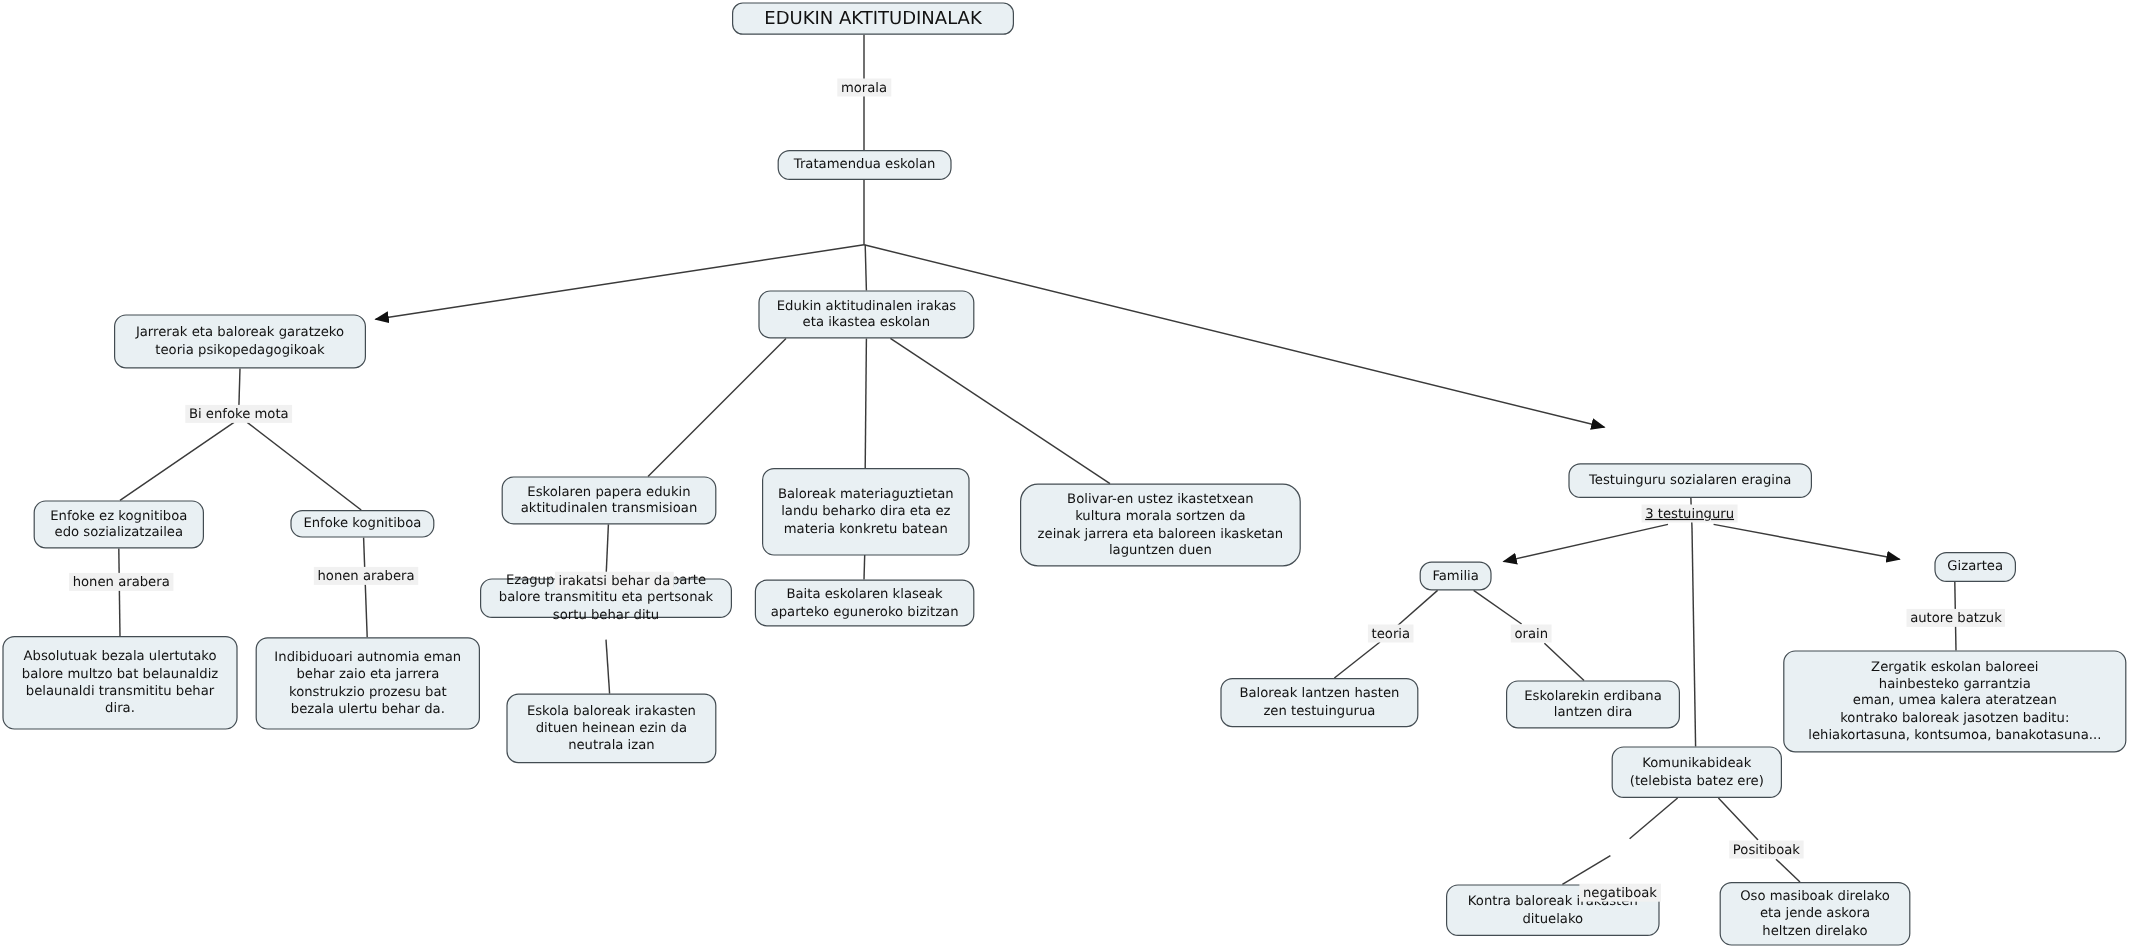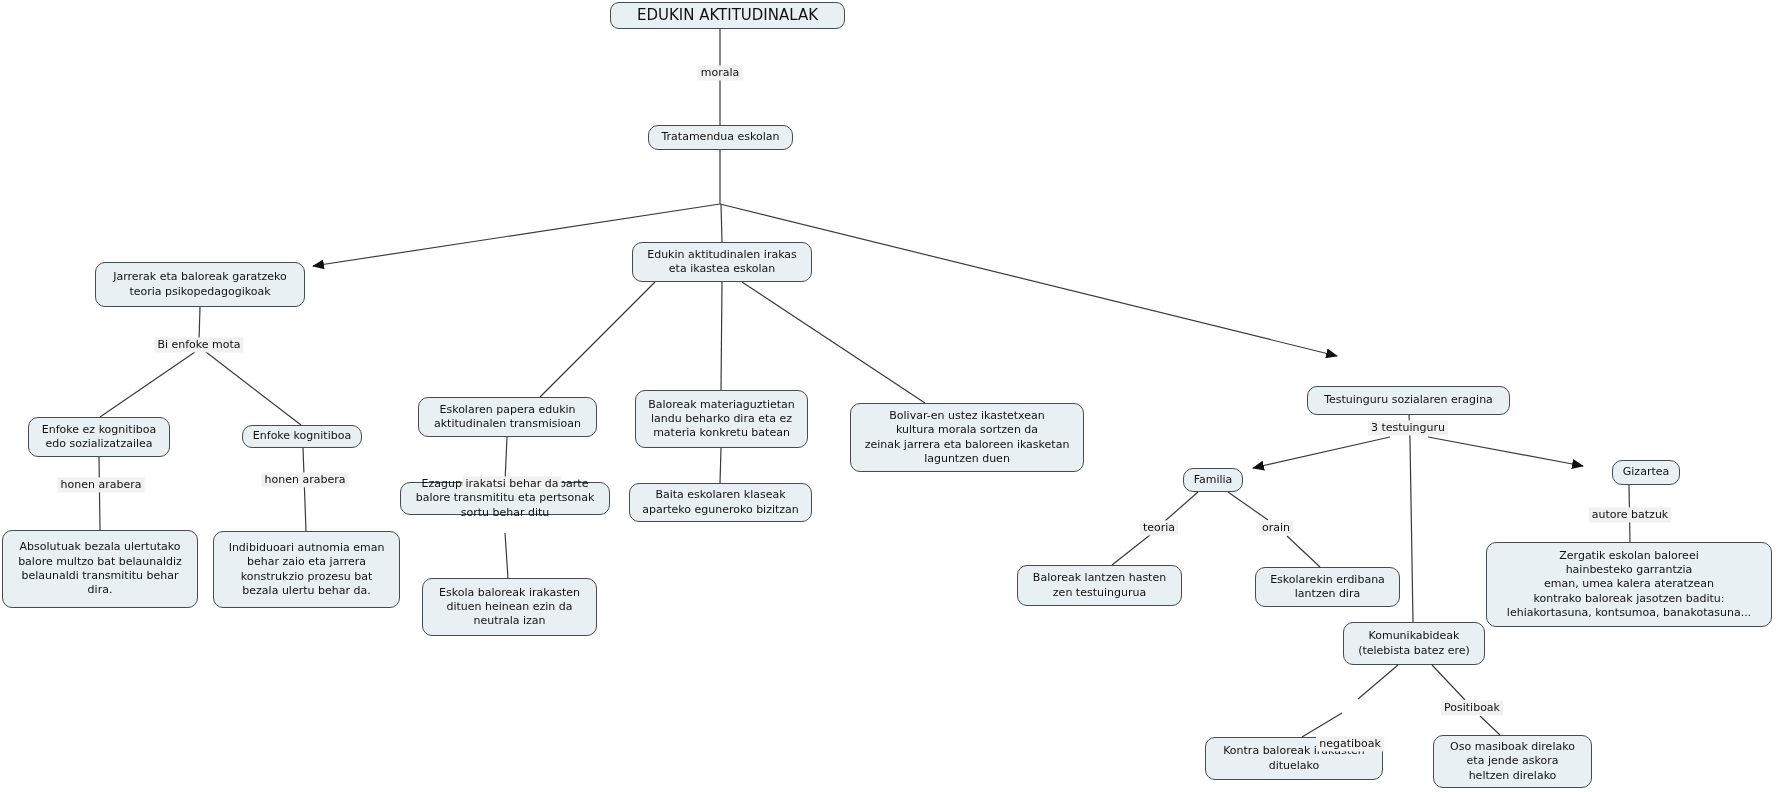--- a/index.html
+++ b/index.html
@@ -112,26 +112,26 @@
 konstrukzio prozesu bat
 bezala ulertu behar da.</div>
       <div class="node" style="left: 418px; top: 397px; width: 179px; height: 40px;">Eskolaren papera edukin
 aktitudinalen transmisioan</div>
       <div class="node" style="left: 400px; top: 482px; width: 210px; height: 33px;">Ezagupenak irakasteaz aparte
 balore transmititu eta pertsonak
 sortu behar ditu</div>
       <div class="node" style="left: 422px; top: 578px; width: 175px; height: 58px;">Eskola baloreak irakasten
 dituen heinean ezin da
 neutrala izan</div>
-      <div class="node" style="left: 635px; top: 390px; width: 173px; height: 58px;">Baloreak materiaguztietan
+      <div class="node" style="left: 635px; top: 390px; width: 173px; height: 73px;">Baloreak materiaguztietan
 landu beharko dira eta ez
 materia konkretu batean</div>
       <div class="node" style="left: 629px; top: 483px; width: 183px; height: 39px;">Baita eskolaren klaseak
 aparteko eguneroko bizitzan</div>
-      <div class="node" style="left: 850px; top: 403px; width: 234px; height: 69px;">Bolivar-en ustez ikastetxean
+      <div class="node" style="left: 850px; top: 403px; width: 234px; height: 69px; border-radius: 15px;">Bolivar-en ustez ikastetxean
 kultura morala sortzen da
 zeinak jarrera eta baloreen ikasketan
 laguntzen duen</div>
       <div class="node" style="left: 1183px; top: 468px; width: 60px; height: 24px;">Familia</div>
       <div class="node" style="left: 1595px; top: 460px; width: 68px; height: 25px; margin-left: 17px;">Gizartea</div>
       <div class="node" style="left: 1017px; top: 565px; width: 165px; height: 41px;">Baloreak lantzen hasten
 zen testuingurua</div>
       <div class="node" style="left: 1255px; top: 567px; width: 145px; height: 40px;">Eskolarekin erdibana
 lantzen dira</div>
       <div class="node" style="left: 1343px; top: 622px; width: 142px; height: 43px;">Komunikabideak
@@ -146,20 +146,20 @@
       <div class="node" style="left: 1433px; top: 735px; width: 159px; height: 53px;">Oso masiboak direlako
 eta jende askora
 heltzen direlako</div>
     </div>
   <div>
       <div class="link-label" style="left: 720px; top: 73px;">morala</div>
       <div class="link-label" style="left: 199px; top: 345px;">Bi enfoke mota</div>
       <div class="link-label" style="left: 101px; top: 485px;">honen arabera</div>
       <div class="link-label" style="left: 305px; top: 480px;">honen arabera</div>
       <div class="link-label" style="left: 512px; top: 448px; margin-top: 36px;">irakatsi behar da</div>
-      <div class="link-label" style="left: 1408px; top: 428px;">3 testuinguru</div>
+      <div class="link-label" style="left: 1408px; top: 428px; text-decoration: underline;">3 testuinguru</div>
       <div class="link-label" style="left: 1159px; top: 528px;">teoria</div>
       <div class="link-label" style="left: 1276px; top: 528px;">orain</div>
       <div class="link-label" style="left: 1630px; top: 515px;">autore batzuk</div>
       <div class="link-label" style="left: 1350px; top: 744px;">negatiboak</div>
       <div class="link-label" style="left: 1472px; top: 708px;">Positiboak</div>
     </div>
 </div>
 
 </body></html>

